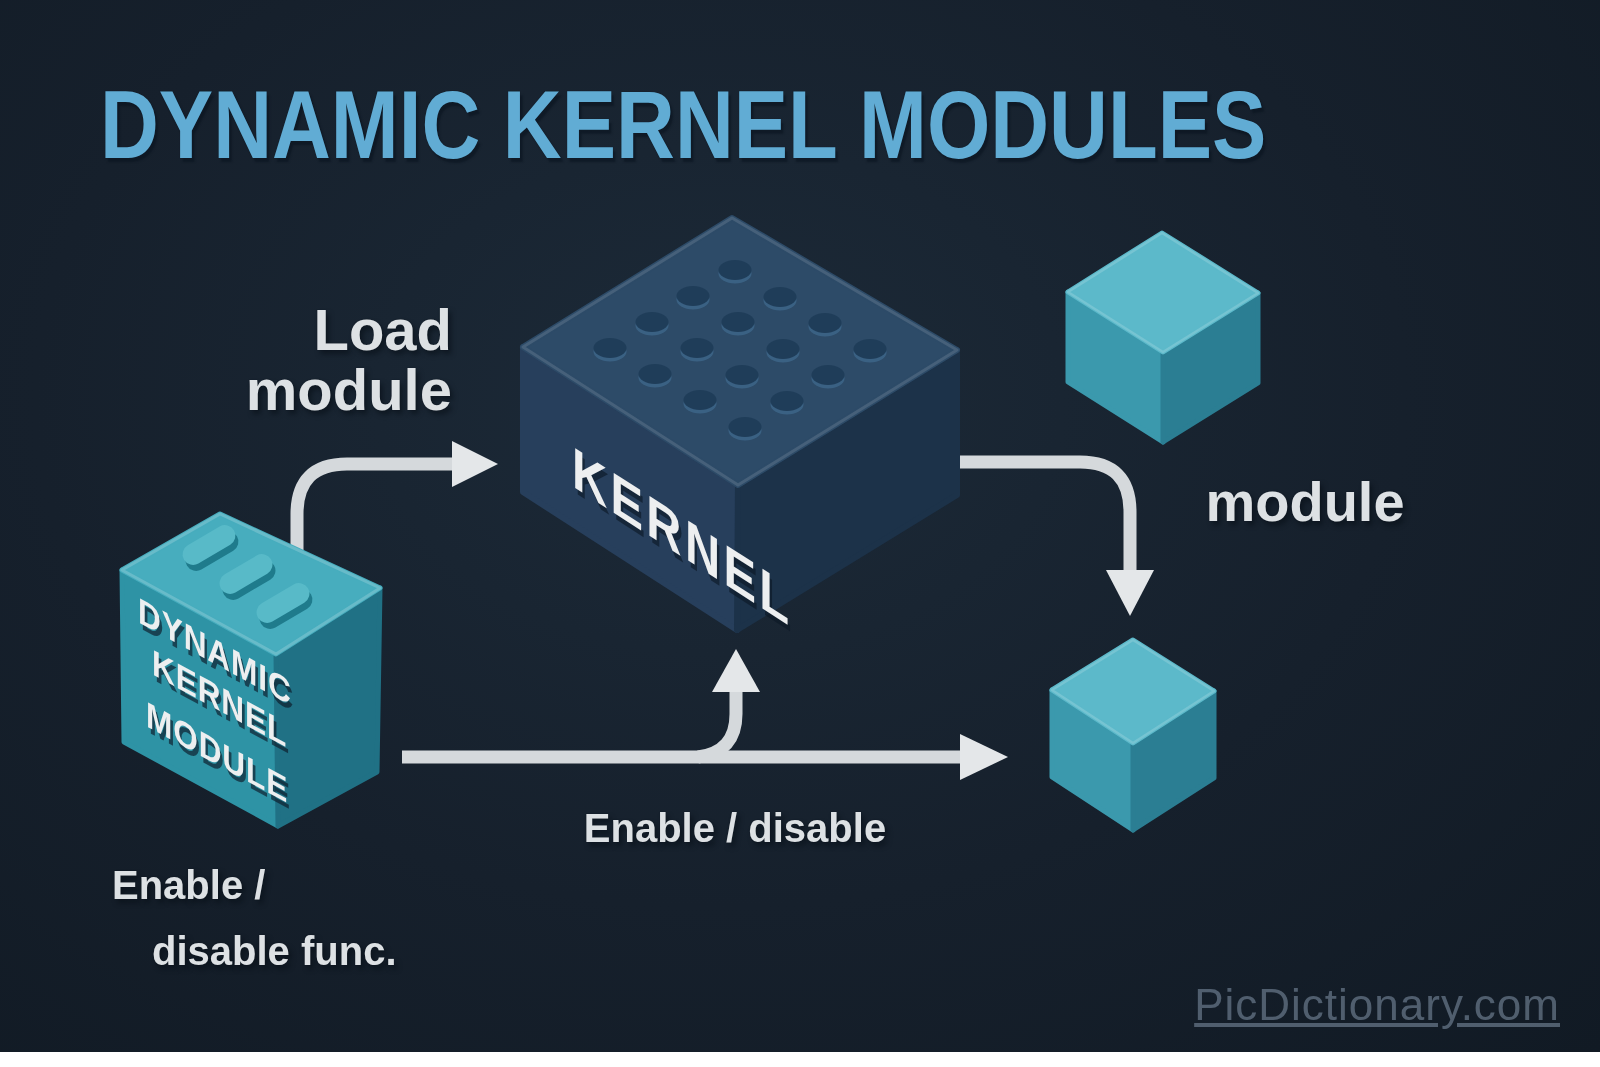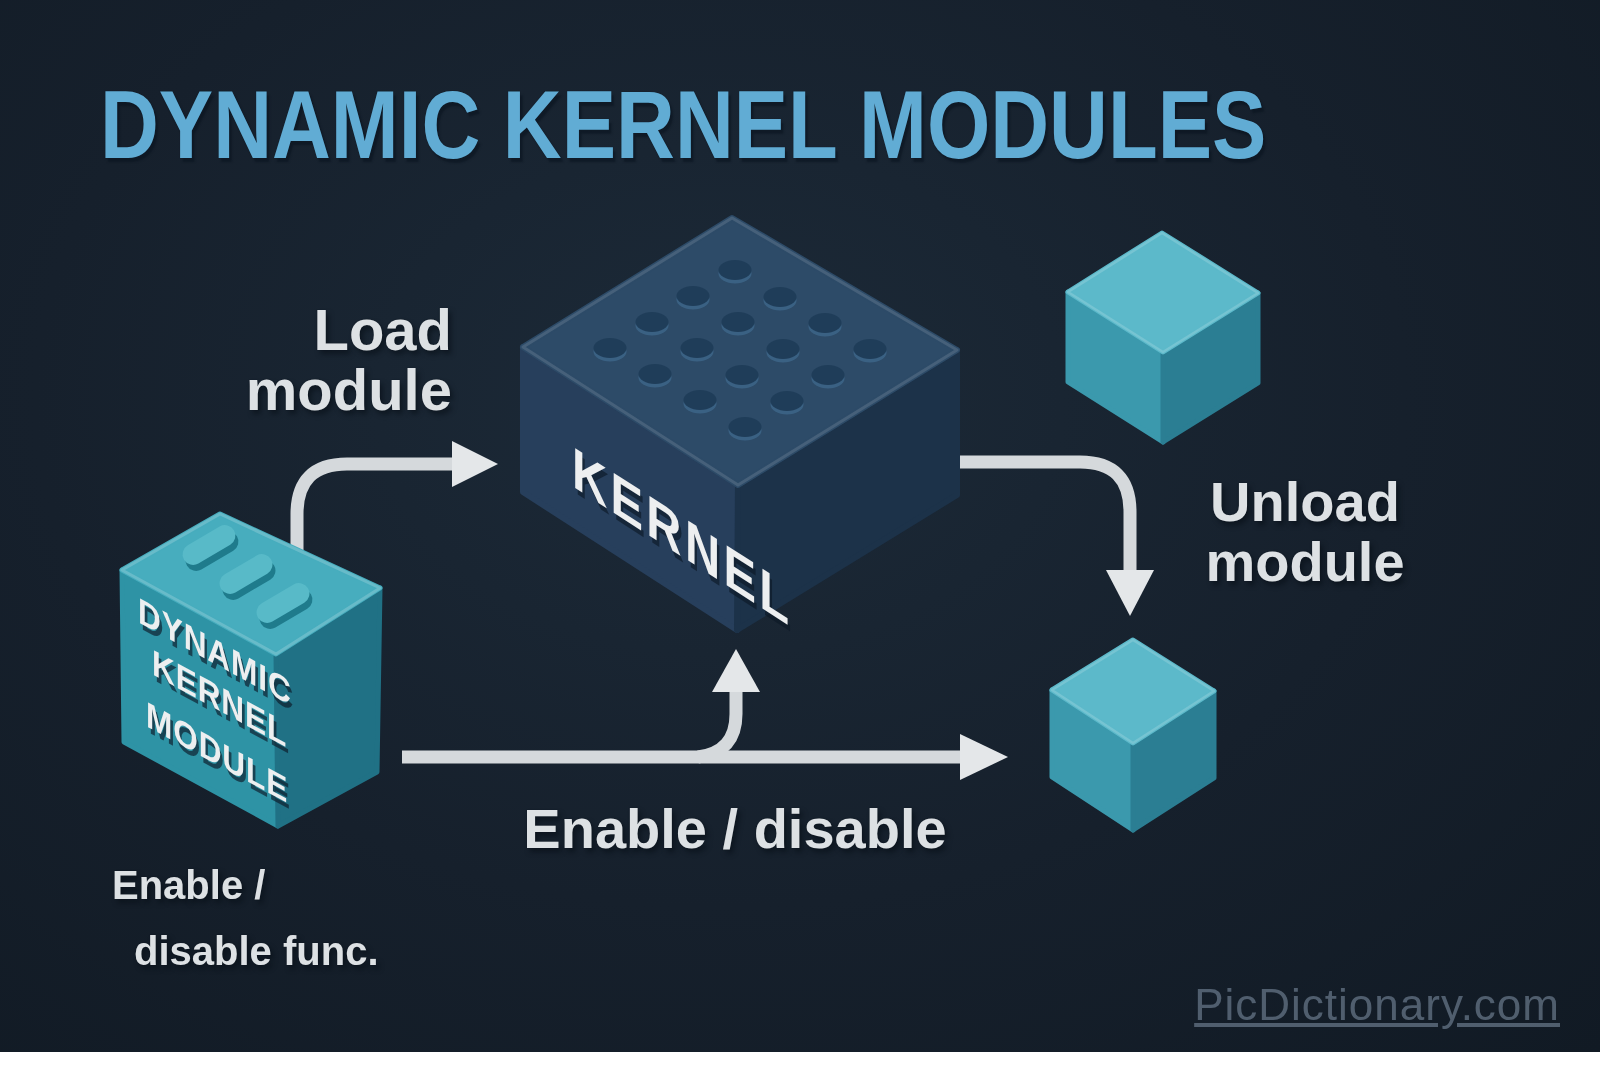--- a/index.html
+++ b/index.html
@@ -23,23 +23,23 @@
     transform:scaleX(0.84);transform-origin:left top;
     text-shadow:3px 4px 2px rgba(10,20,32,0.60), 0 0 1px rgba(10,20,32,0.5);
   }
   .lbl{
     position:absolute;color:var(--label);font-weight:700;white-space:nowrap;
     text-shadow:0 0 1px rgba(8,14,22,.55), 3px 4px 5px rgba(6,12,20,.55);
   }
   .lbl span{display:block;}
   .lbl-load{left:112px;top:300px;width:340px;text-align:right;font-size:58px;line-height:60px;}
   .lbl-unload{left:1140px;top:472px;width:330px;text-align:center;font-size:56px;line-height:60px;}
-  .lbl-enable-center{left:465px;top:796px;width:540px;text-align:center;font-size:56px;line-height:65px;}
+  .lbl-enable-center{left:465px;top:796px;width:540px;text-align:center;font-size:40px;line-height:65px;}
   .lbl-enable-left{left:112px;top:852px;font-size:40px;line-height:66px;text-align:left;}
-  .lbl-enable-left .indent{margin-left:22px;}
+  .lbl-enable-left .indent{margin-left:40px;}
   .watermark{
     position:absolute;right:40px;top:980px;font-size:44px;font-weight:400;
     color:var(--watermark);opacity:0.62;letter-spacing:1px;text-decoration:underline;
   }
   .face-text{font-family:"Liberation Sans",sans-serif;font-weight:700;fill:var(--face-text);
     text-shadow:3px 5px 0 rgba(12,24,38,0.65);}
   .arrow-line{stroke:var(--arrow);stroke-width:13;fill:none;stroke-linecap:butt;}
   .arrow-head{fill:var(--arrowhead);stroke:none;}
   .face{stroke-linejoin:round;}
 </style>
@@ -147,21 +147,20 @@
       <polygon points="1133,640 1214,691 1133,743 1052,690" fill="none" stroke="rgba(255,255,255,0.16)" stroke-width="2.5" stroke-linejoin="round"></polygon>
     </g>
   </svg>
 
   <div class="lbl lbl-load">
     <span>Load</span>
     <span>module</span>
   </div>
 
   <div class="lbl lbl-unload">
-    <span>Unload</span>
     <span>module</span>
   </div>
 
   <div class="lbl lbl-enable-center">
     <span>Enable / disable</span>
   </div>
 
   <div class="lbl lbl-enable-left">
     <span>Enable /</span>
     <span class="indent">disable func.</span>

